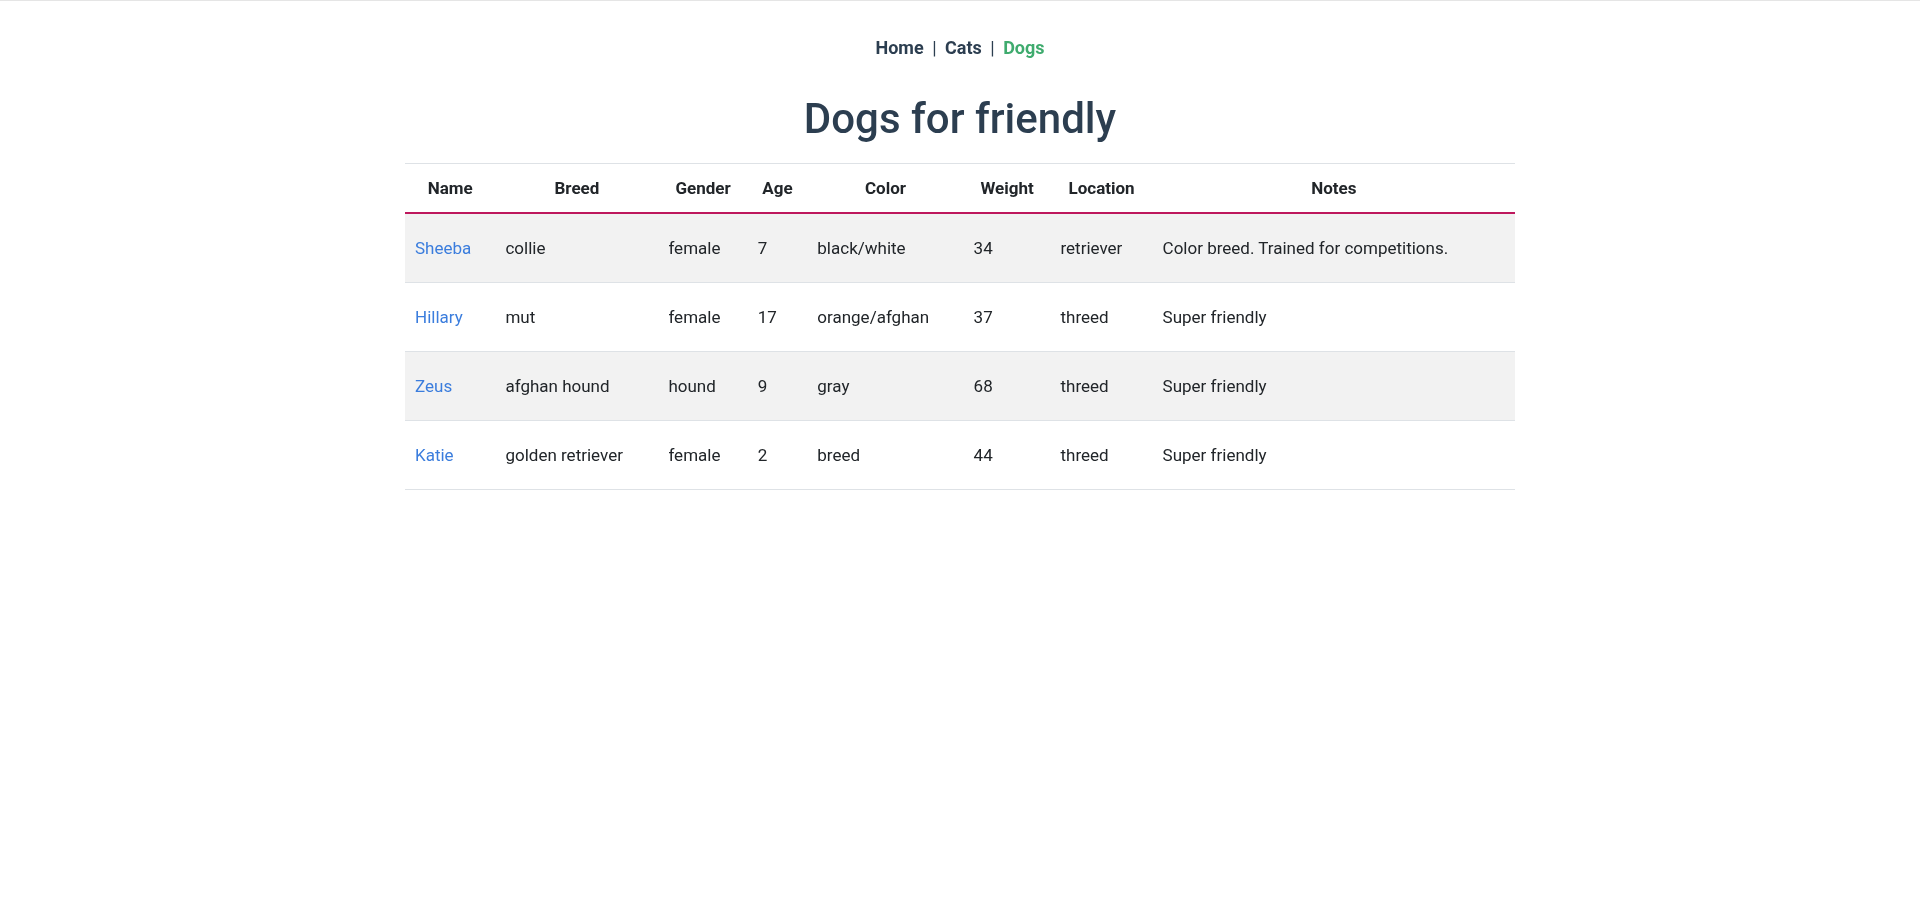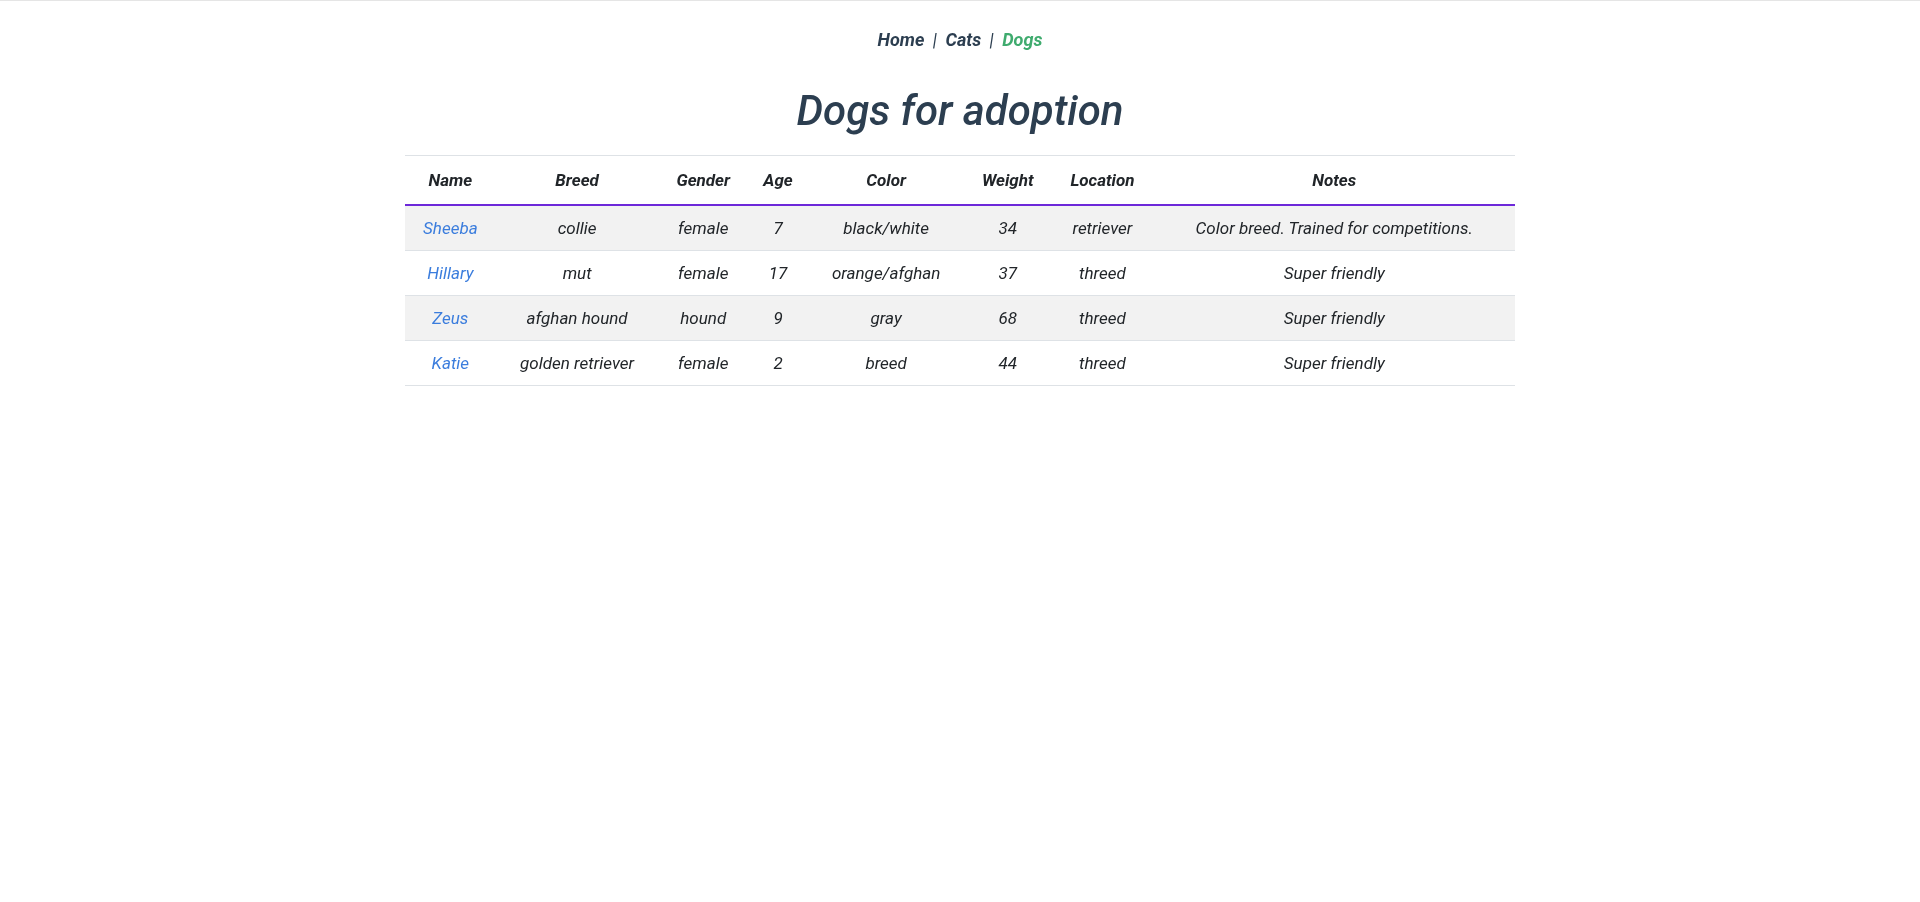--- a/index.html
+++ b/index.html
@@ -4,23 +4,22 @@
   <style>
     * { box-sizing: border-box; margin: 0; padding: 0; }
     body {
       font-family: -apple-system, BlinkMacSystemFont, "Segoe UI", Roboto, "Helvetica Neue", Arial, sans-serif;
       color: #2c3e50;
       background: #fff;
       border-top: 1px solid #e5e5e5;
     }
     .container {
       max-width: 1140px;
-      margin: 4px auto;
+      margin: 12px auto;
       padding: 0 15px;
-      font-style: italic;
     }
     .nav {
       text-align: center;
       padding: 24px 0 12px;
       font-size: 18px;
       font-weight: 700;
       color: #2c3e50;
     }
     .nav a {
       color: #2c3e50;
@@ -43,58 +42,58 @@
       margin: 24px 0 20px;
     }
     table {
       width: 100%;
       border-collapse: collapse;
       font-size: 17px;
       color: #212529;
     }
     thead tr {
       border-top: 1px solid #dee2e6;
-      border-bottom: 2px solid #6d28d9;
+      border-bottom: 2px solid #be185d;
     }
     th {
       text-align: center;
       padding: 14px 10px;
       font-weight: 700;
       color: #212529;
     }
     tbody tr {
       border-bottom: 1px solid #dee2e6;
     }
     tbody tr:nth-child(odd) {
       background: #f2f2f2;
     }
     td {
-      text-align: center;
-      padding: 12px 10px;
+      text-align: left;
+      padding: 24px 10px;
       vertical-align: middle;
     }
     td a {
       color: #3b7ddd;
       text-decoration: none;
       cursor: pointer;
     }
   </style>
 </head>
 <body>
 
 <div class="container">
   <nav class="nav">
     <a>Home</a>
     <span class="nav-sep">|</span>
     <a>Cats</a>
     <span class="nav-sep">|</span>
     <a class="active">Dogs</a>
   </nav>
 
-  <h1>Dogs for adoption</h1>
+  <h1>Dogs for friendly</h1>
 
   <table>
     <thead>
       <tr>
         <th>Name</th>
         <th>Breed</th>
         <th>Gender</th>
         <th>Age</th>
         <th>Color</th>
         <th>Weight</th>

